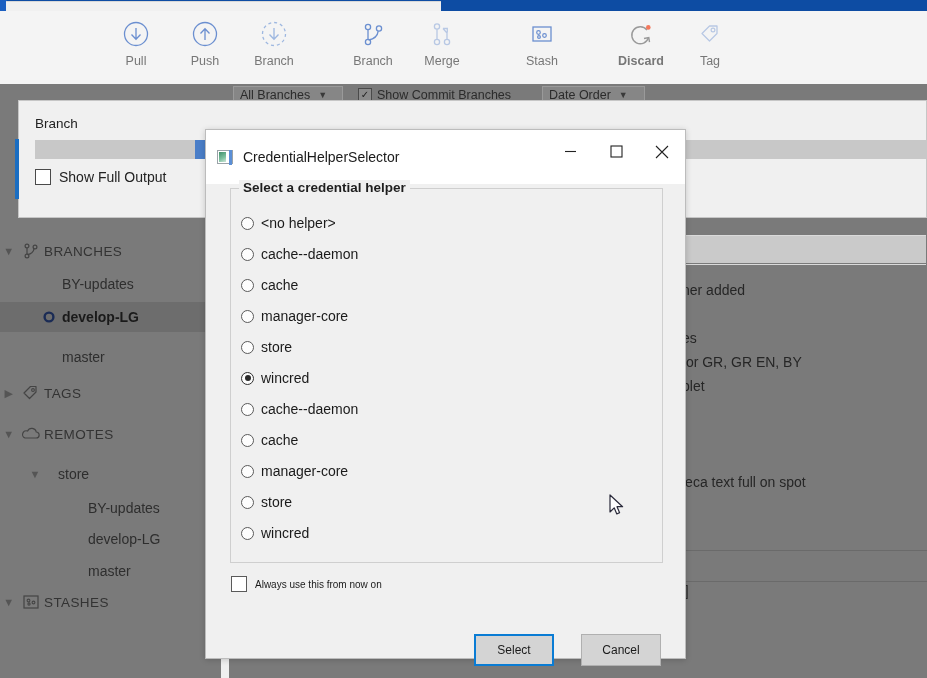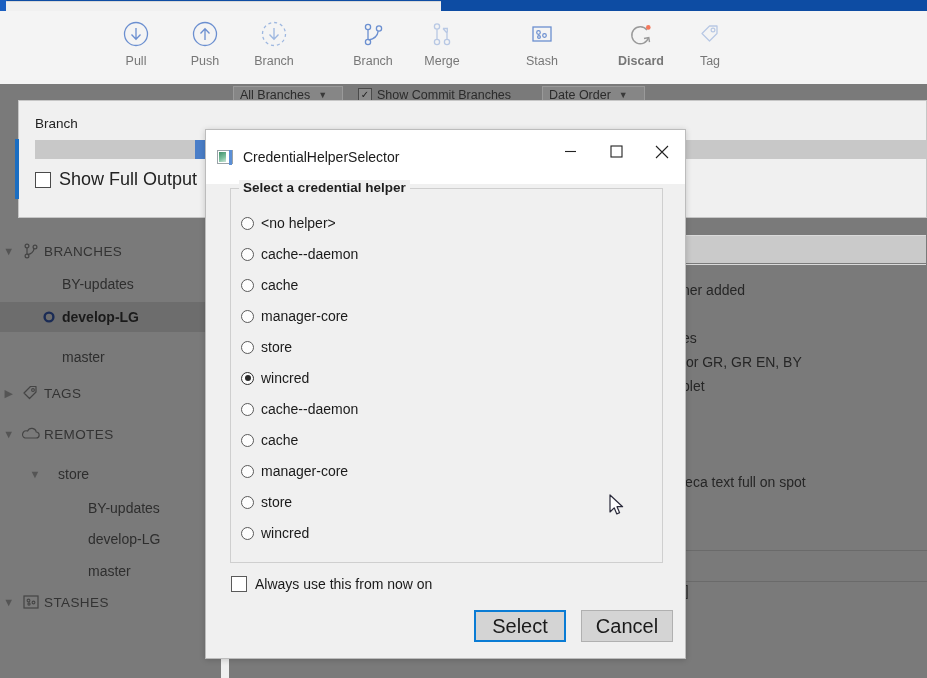--- a/index.html
+++ b/index.html
@@ -100,21 +100,21 @@
   }
   .progressbar {
     position: absolute; left: 16px; top: 39px; width: 892px; height: 19px;
     background: #c8c8c8; overflow: hidden;
   }
   .progressbar .marquee {
     position: absolute; left: 160px; top: 0; width: 56px; height: 19px; background: #4a7ec8;
   }
   .push-check {
     position: absolute; left: 16px; top: 68px; display: flex; align-items: center;
-    font-size: 18px; color: #222;
+    font-size: 14px; color: #222;
   }
   .push-check .sq {
     width: 14px; height: 14px; border: 1px solid #4a4a4a; background: #fff; margin-right: 8px;
   }
   .pw-band1 { position: absolute; left: 210px; top: 135px; right: 0; height: 27px; background: #cacaca; }
   .pw-line { position: absolute; left: 210px; right: 0; height: 1px; background: #dadada; }
 
   
   .dialog {
     position: absolute; left: 205px; top: 129px; width: 481px; height: 530px;
@@ -163,29 +163,29 @@
     position: relative; box-sizing: border-box; flex: none;
   }
   .radio.checked { border-color: #303030; }
   .radio.checked::after {
     content: ""; position: absolute; left: 2.5px; top: 2.5px;
     width: 6px; height: 6px; border-radius: 50%; background: #2b2b2b;
   }
 
   .always-check {
     position: absolute; left: 25px; top: 446px; display: flex; align-items: center;
-    font-size: 14px; color: #1a1a1a;
+    font-size: 10px; color: #1a1a1a;
   }
   .always-check .sq {
     width: 14px; height: 14px; border: 1px solid #5a5a5a; background: #fff; margin-right: 8px;
   }
   .dlgbtn {
-    position: absolute; top: 480px; height: 32px; width: 92px;
+    position: absolute; top: 504px; height: 32px; width: 80px;
     display: flex; align-items: center; justify-content: center;
-    font-size: 20px; color: #1a1a1a; background: #d4d4d4;
+    font-size: 12px; color: #1a1a1a; background: #d4d4d4;
     border: 1px solid #b0b0b0; box-sizing: border-box;
   }
   .dlgbtn.primary { left: 268px; border: 2px solid #0a7cd4; background: #d4d4d4; }
   .dlgbtn.secondary { left: 375px; }
 
   
   .cursor { position: absolute; left: 609px; top: 494px; }
 </style>
 </head>
 <body>

